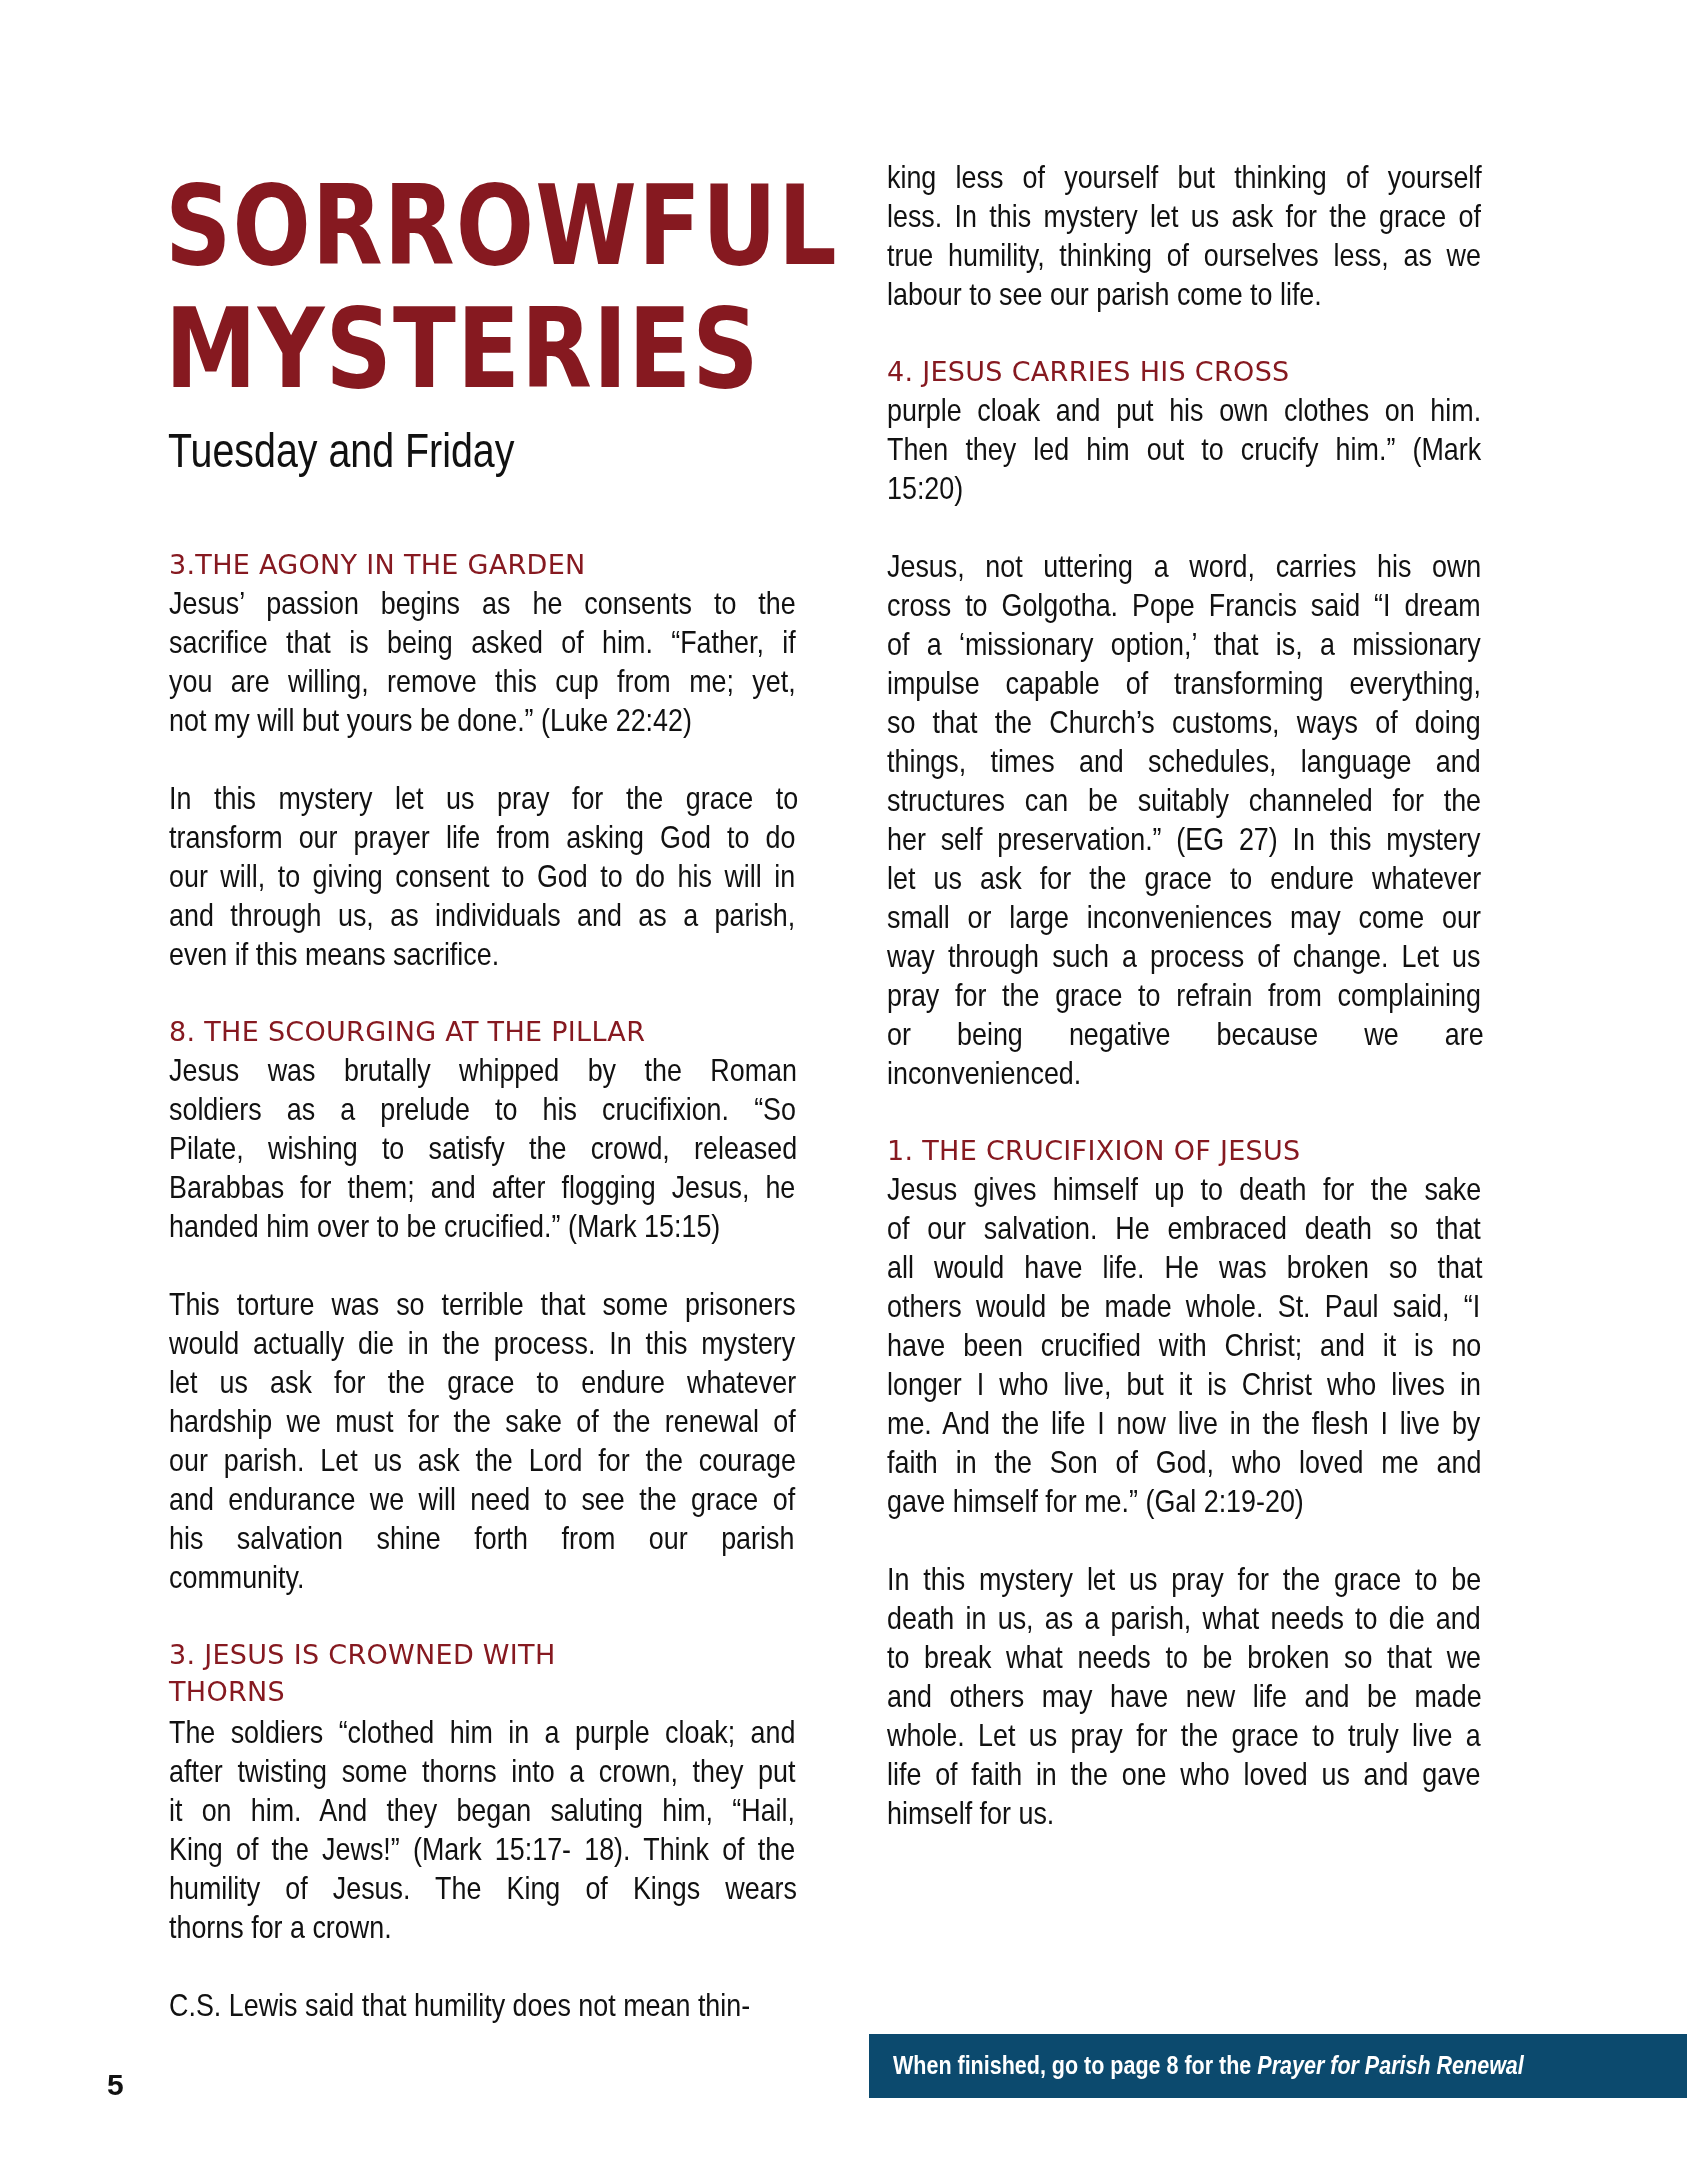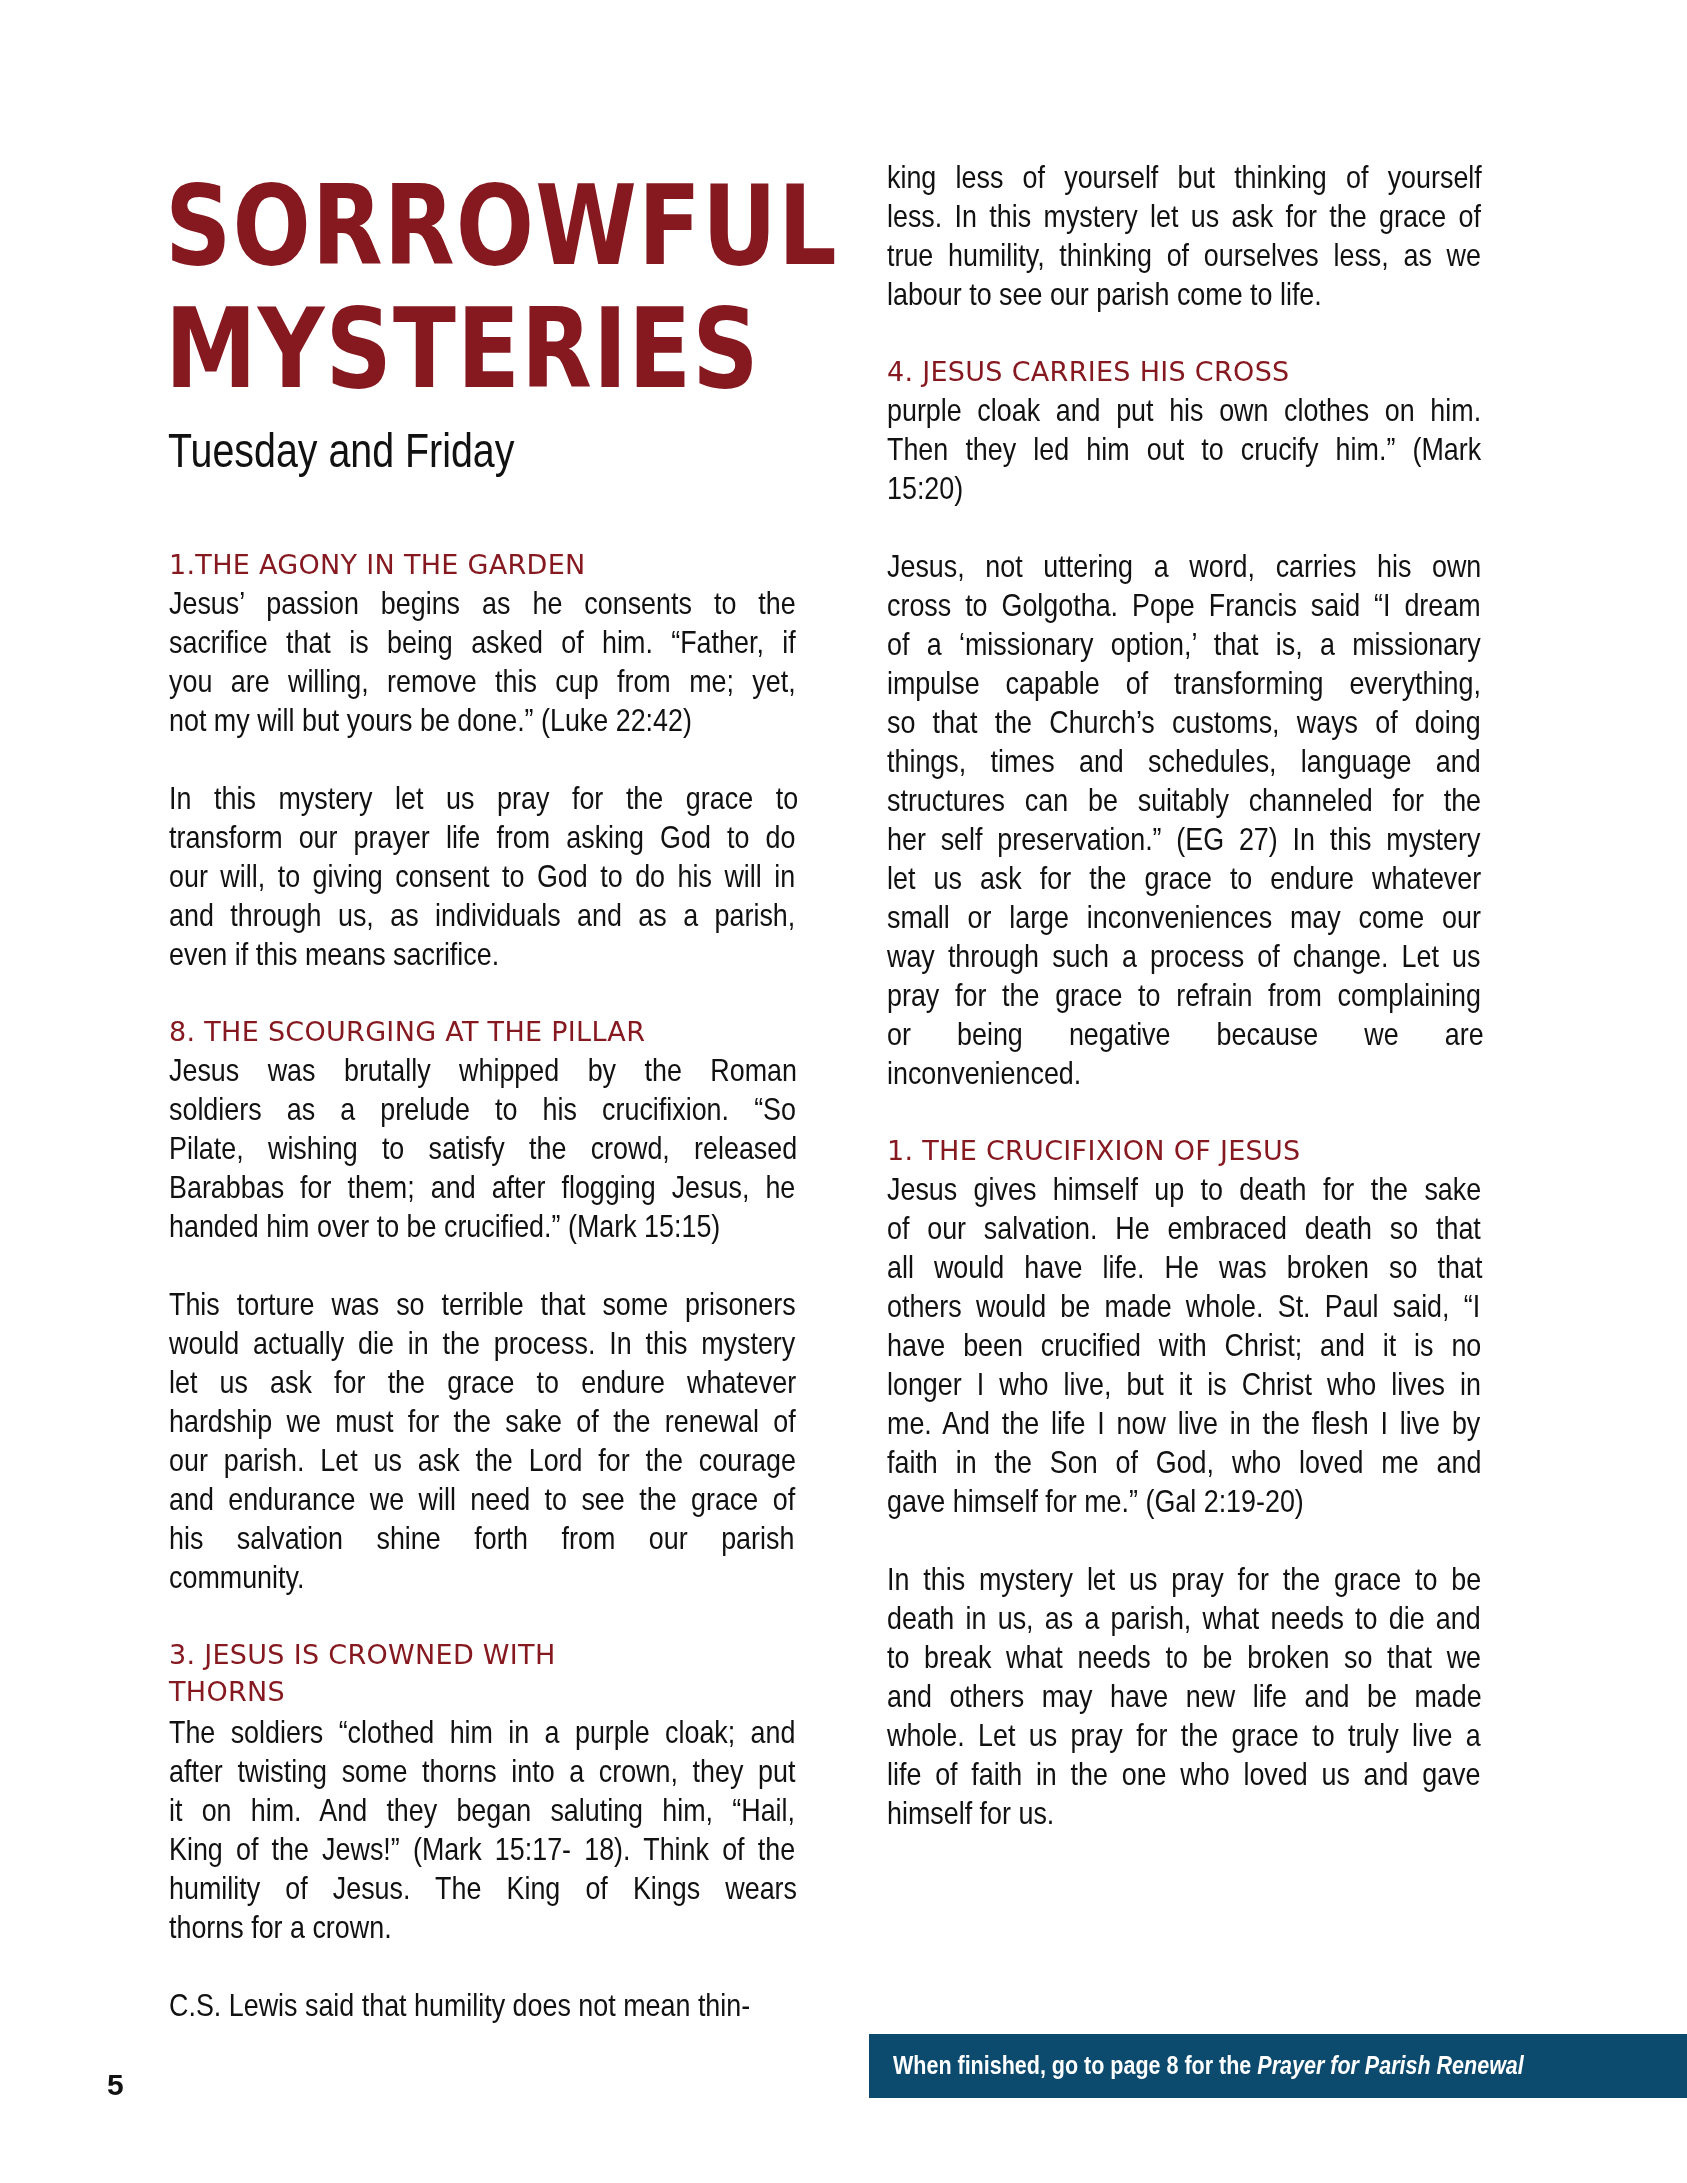--- a/index.html
+++ b/index.html
@@ -89,21 +89,21 @@
   <div class="title">
     <div>SORROWFUL</div>
     <div>MYSTERIES</div>
   </div>
 
   <div class="subtitle">Tuesday and Friday</div>
 
   <div class="column col-left">
       <div class="section">
         <div class="heading" style="height: 38px;">
-          <span class="heading-line">1.THE AGONY IN THE GARDEN</span>
+          <span class="heading-line">3.THE AGONY IN THE GARDEN</span>
         </div>
         <div class="para">
           <div class="line"><span class="txt" style="transform: scaleX(0.84); word-spacing: 17.3px;">Jesus’ passion begins as he consents to the</span></div>
           <div class="line"><span class="txt" style="transform: scaleX(0.84); word-spacing: 13px;">sacrifice that is being asked of him. “Father, if</span></div>
           <div class="line"><span class="txt" style="transform: scaleX(0.84); word-spacing: 13px;">you are willing, remove this cup from me; yet,</span></div>
           <div class="line"><span class="txt" style="transform: scaleX(0.84);">not my will but yours be done.” (Luke 22:42)</span></div>
         </div>
         <div class="para last">
           <div class="line"><span class="txt" style="transform: scaleX(0.84); word-spacing: 18px;">In this mystery let us pray for the grace to</span></div>
           <div class="line"><span class="txt" style="transform: scaleX(0.84); word-spacing: 10.3px;">transform our prayer life from asking God to do</span></div>

